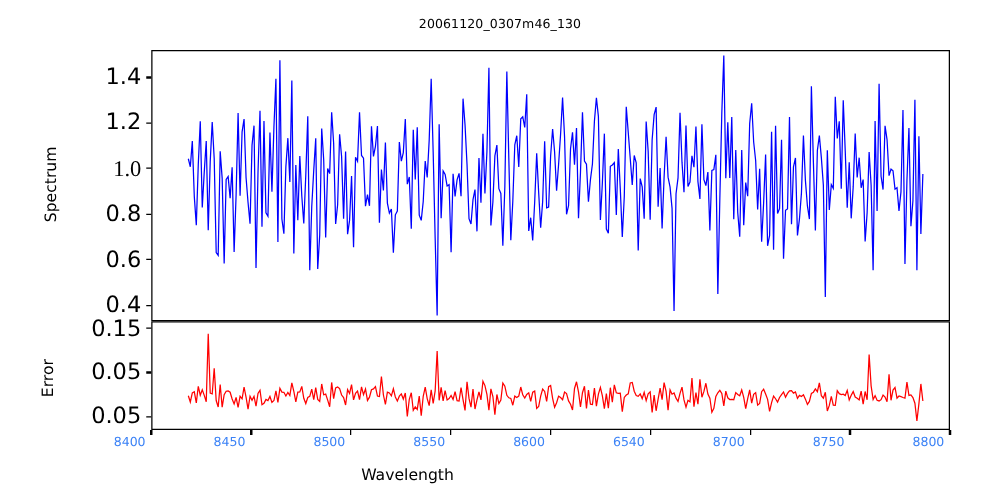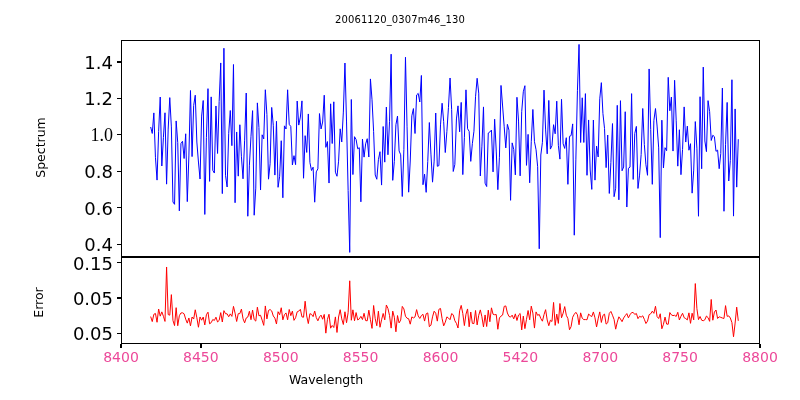--- a/index.html
+++ b/index.html
@@ -20,21 +20,21 @@
   #panel-bot{left:121px;top:257px;width:639px;height:87px;}
 
   .svgwrap{position:absolute;left:0;top:0;width:100%;height:100%;}
 
   
   .ytick{
     position:absolute;text-align:right;font-size:18px;color:#000;
     width:60px;transform:translateY(-50%);
   }
   .xtick{
-    position:absolute;text-align:center;font-size:14px;color:#ec4899;
+    position:absolute;font-size:10px;color:#3b82f6;
     width:60px;transform:translateX(-50%);top:349px;
   }
   .tickmark{position:absolute;background:#000;}
   .ytm{width:4px;height:1.3px;}
   .xtm{width:1.3px;height:4px;}
 
   .axlabel{position:absolute;font-size:12.5px;color:#000;}
   #xlabel{left:0;top:372px;width:652px;text-align:center;}
   .ylabel{
     transform-origin:50% 50%;
@@ -67,21 +67,21 @@
       <div class="xtick" style="left: 121px;">8400</div>
       <div class="tickmark xtm" style="left: 120.35px; top: 344px;"></div>
       <div class="xtick" style="left: 200.875px;">8450</div>
       <div class="tickmark xtm" style="left: 200.225px; top: 344px;"></div>
       <div class="xtick" style="left: 280.75px;">8500</div>
       <div class="tickmark xtm" style="left: 280.1px; top: 344px;"></div>
       <div class="xtick" style="left: 360.625px;">8550</div>
       <div class="tickmark xtm" style="left: 359.975px; top: 344px;"></div>
       <div class="xtick" style="left: 440.5px;">8600</div>
       <div class="tickmark xtm" style="left: 439.85px; top: 344px;"></div>
-      <div class="xtick" style="left: 520.375px;">5420</div>
+      <div class="xtick" style="left: 520.375px;">6540</div>
       <div class="tickmark xtm" style="left: 519.725px; top: 344px;"></div>
       <div class="xtick" style="left: 600.25px;">8700</div>
       <div class="tickmark xtm" style="left: 599.6px; top: 344px;"></div>
       <div class="xtick" style="left: 680.125px;">8750</div>
       <div class="tickmark xtm" style="left: 679.475px; top: 344px;"></div>
       <div class="xtick" style="left: 760px;">8800</div>
       <div class="tickmark xtm" style="left: 759.35px; top: 344px;"></div>
       <div class="ytick" style="left: 53px; top: 244px;">0.4</div>
       <div class="tickmark ytm" style="left: 117px; top: 243.585px;"></div>
       <div class="ytick" style="left: 53px; top: 207.765px;">0.6</div>

